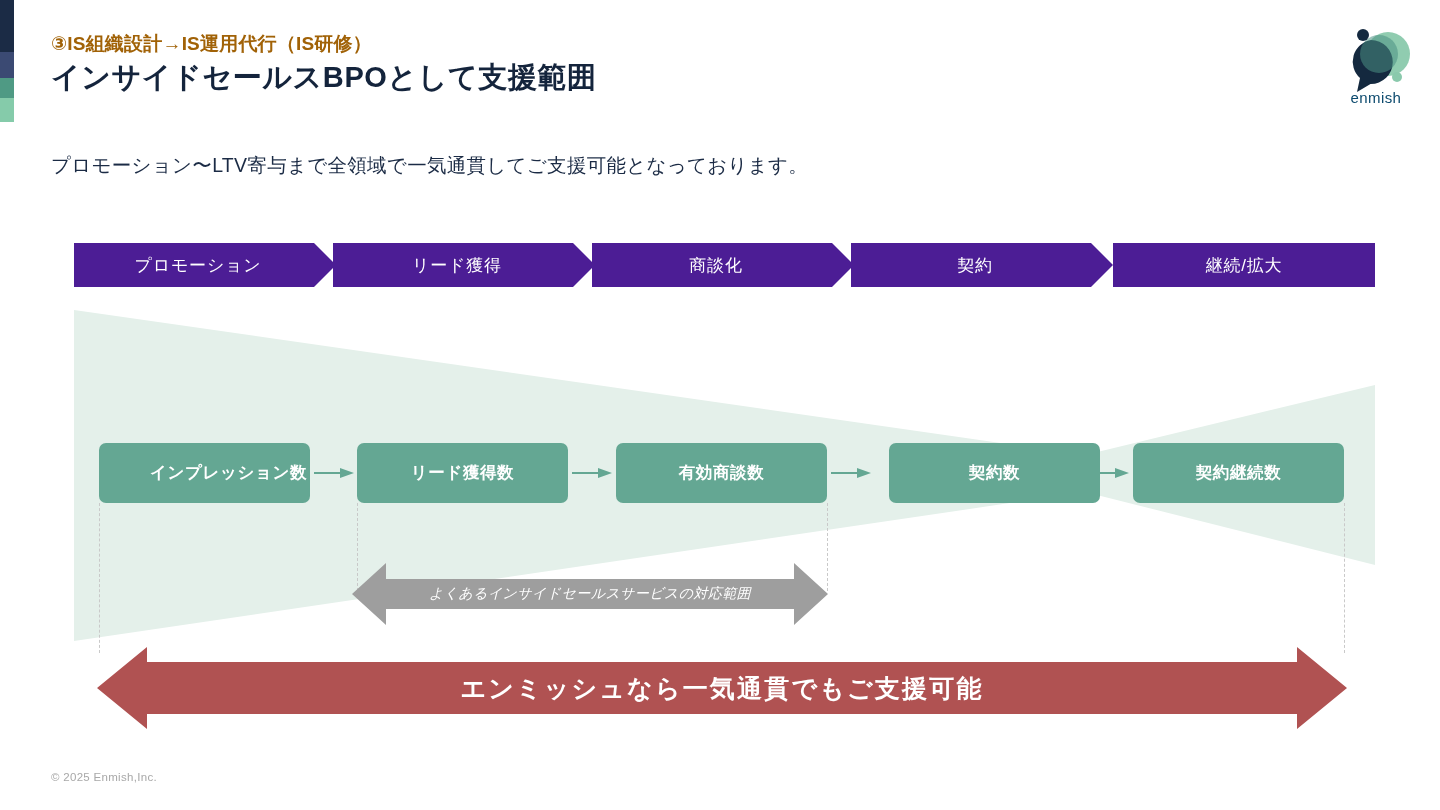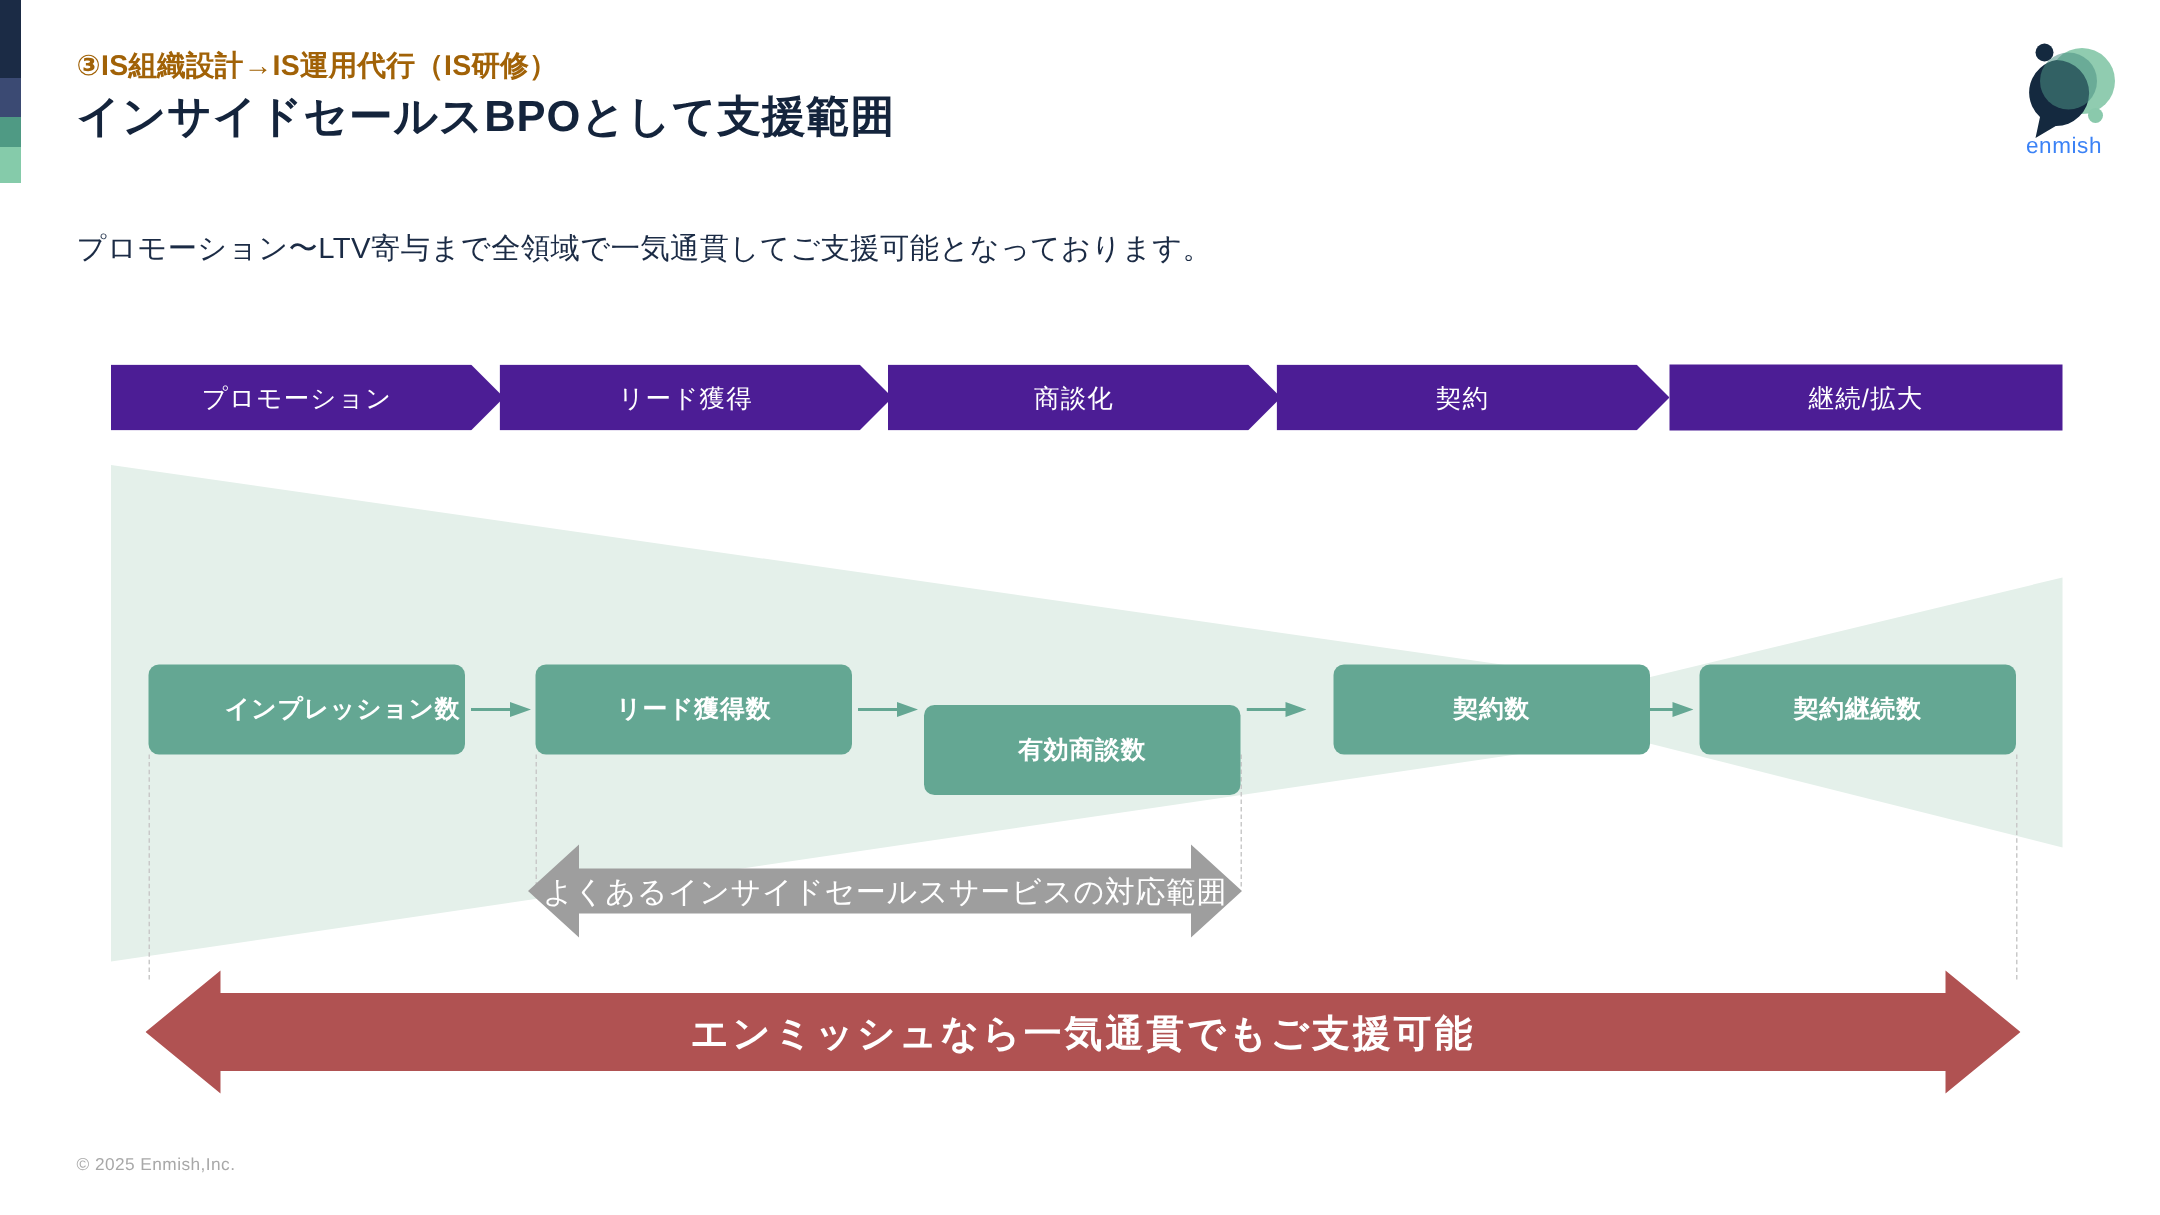--- a/index.html
+++ b/index.html
@@ -46,21 +46,21 @@
     color: #1b2b45; letter-spacing: .3px;
     white-space: nowrap;
   }
 
   
   .logo { position: absolute; left: 1333px; top: 20px; width: 86px; height: 86px; }
   .logo svg { display: block; }
   .logo-word {
     position: absolute; left: 0; bottom: 0; width: 86px;
     text-align: center;
-    font-size: 15px; font-weight: 500; color: #3b82f6;
+    font-size: 15px; font-weight: 500; color: #0c4a6e;
     letter-spacing: .4px;
   }
 
   
   .funnel {
     position: absolute; left: 0; top: 0;
     width: 1440px; height: 810px;
     pointer-events: none;
   }
 
@@ -101,22 +101,22 @@
     position: absolute; width: 0;
     border-left: 1.5px dashed #c9c9c9;
   }
 
   
   .gray-arrow { position: absolute; left: 352px; top: 561px; width: 476px; height: 66px; }
   .gray-arrow svg { display: block; }
   .gray-arrow-label {
     position: absolute; left: 0; top: 0; width: 476px; height: 66px;
     display: flex; align-items: center; justify-content: center;
-    color: #ffffff; font-size: 20px; font-weight: 400;
-    letter-spacing: .4px; white-space: nowrap;
+    color: #ffffff; font-size: 14px; font-weight: 400;
+    letter-spacing: .4px; white-space: nowrap; font-style: italic;
   }
 
   
   .red-arrow { position: absolute; left: 97px; top: 645px; width: 1250px; height: 86px; }
   .red-arrow svg { display: block; }
   .red-arrow-label {
     position: absolute; left: 0; top: 0; width: 1250px; height: 86px;
     display: flex; align-items: center; justify-content: center;
     color: #ffffff; font-size: 25px; font-weight: 700;
     letter-spacing: 2.2px; white-space: nowrap;
@@ -182,21 +182,21 @@
   <div class="guide" style="left:357px;top:503px;height:88px;"></div>
   <div class="guide" style="left:827px;top:503px;height:88px;"></div>
   <div class="guide" style="left:1344px;top:503px;height:150px;"></div>
 
   <div class="metric" style="left:99px;width:211px;padding-left:48px;">
     <span>インプレッション数</span>
   </div>
   <div class="metric" style="left:357px;width:211px;">
     <span>リード獲得数</span>
   </div>
-  <div class="metric" style="left:616px;width:211px;margin-top:27px;">
+  <div class="metric" style="left:616px;width:211px;">
     <span>有効商談数</span>
   </div>
   <div class="metric" style="left:874px;width:211px;margin-left:15px;">
     <span>契約数</span>
   </div>
   <div class="metric" style="left:1133px;width:211px;">
     <span>契約継続数</span>
   </div>
 
   <div class="connector" style="left:314px;width:40px;">

